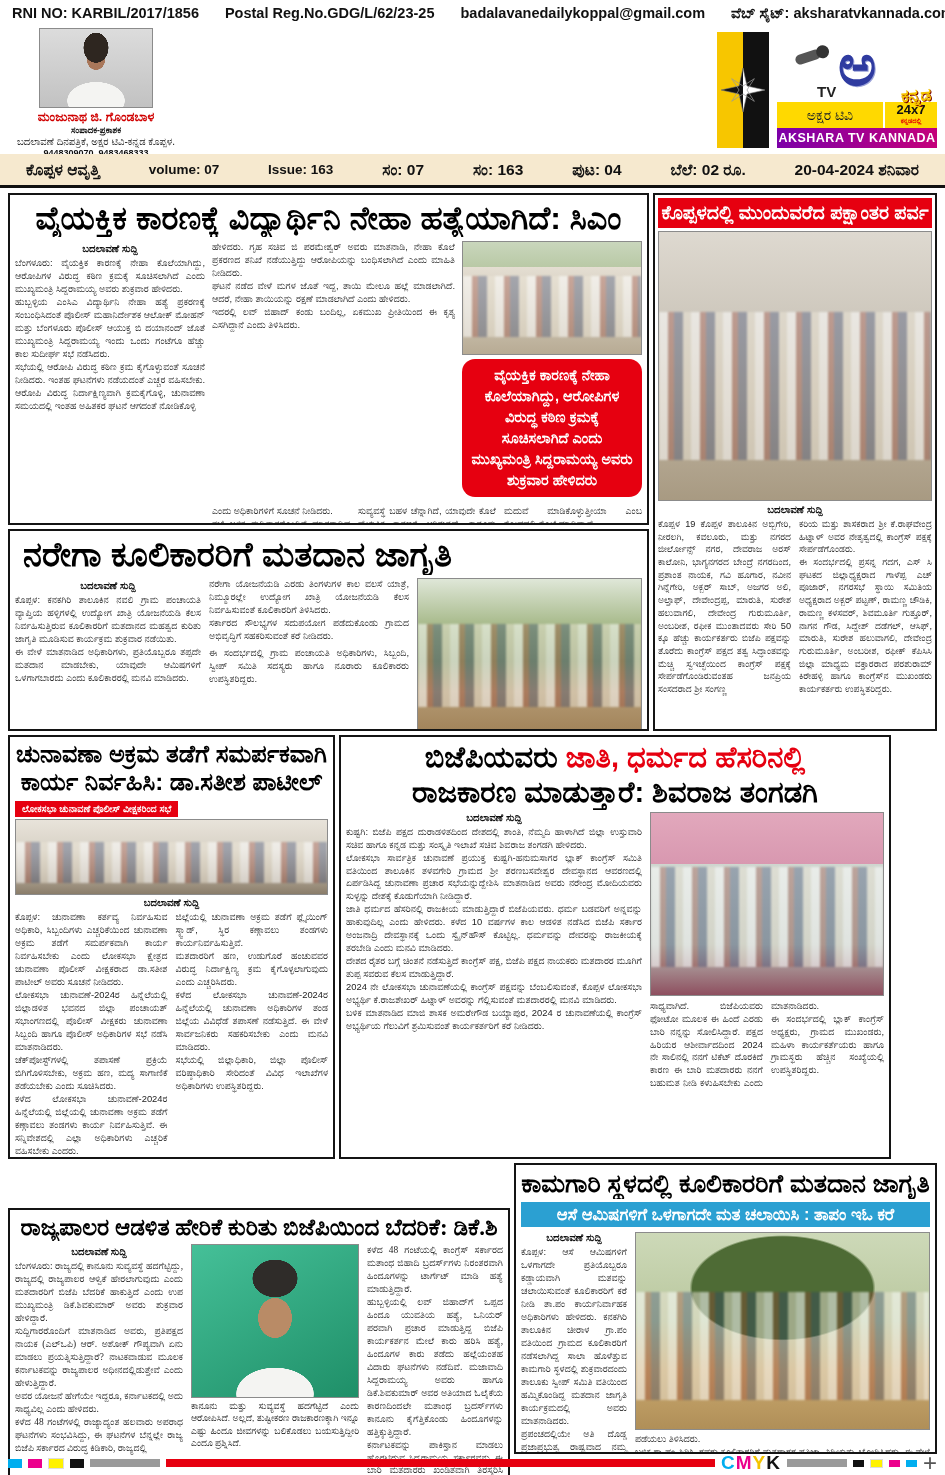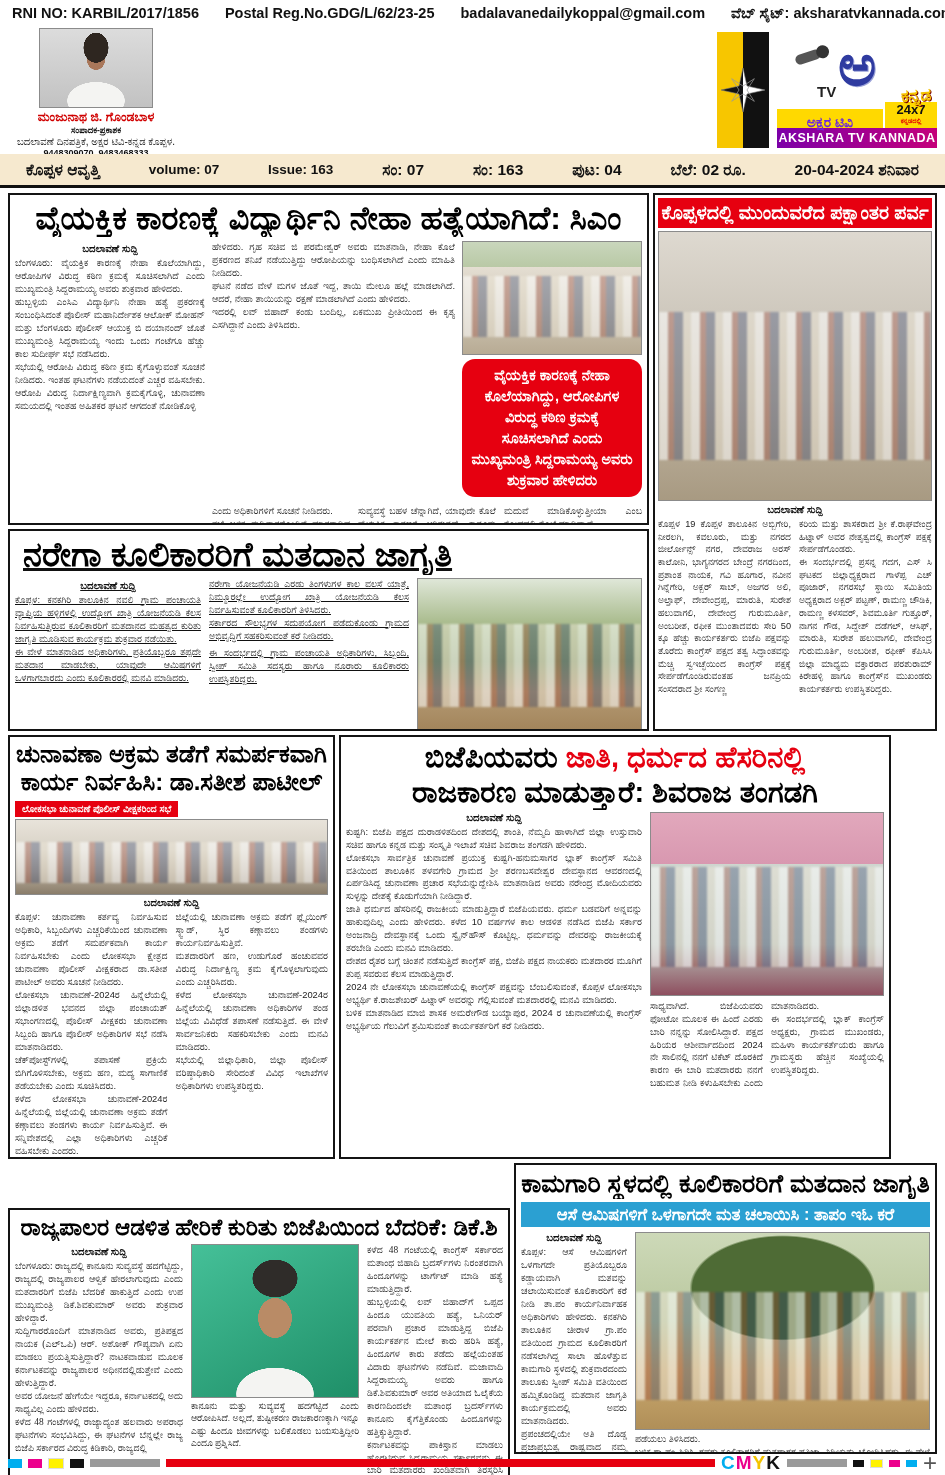--- a/index.html
+++ b/index.html
@@ -31,21 +31,21 @@
   .flag svg{position:absolute;left:50%;top:50%;transform:translate(-50%,-50%);}
   .tvlogo{position:absolute;right:8px;top:4px;width:160px;height:122px;text-align:center;}
   .tv-mark{position:relative;height:72px;}
   .tv-a{font-size:58px;font-weight:bold;color:#2f3ba0;line-height:70px;text-shadow:1px 1px 0 #9aa2d8;}
   .tv-mic{position:absolute;left:18px;top:22px;width:26px;height:10px;background:#555;border-radius:5px;transform:rotate(-18deg);}
   .tv-mic::after{content:"";position:absolute;right:-9px;top:-2px;width:13px;height:13px;border-radius:50%;background:#333;}
   .tv-tv{position:absolute;left:40px;bottom:2px;font-size:15px;font-weight:bold;color:#222;}
   .tv-script{position:absolute;right:6px;bottom:-4px;color:#f5c400;font-weight:bold;font-size:17px;
              text-shadow:1px 1px 0 #7a0000;transform:rotate(-4deg);}
   .tv-row{display:flex;height:26px;}
-  .tv-name{flex:1;background:#ffd900;color:#6d28d9;font-weight:bold;font-size:14px;line-height:26px;margin-top:7px;}
+  .tv-name{flex:1;background:#ffd900;color:#0f172a;font-weight:normal;font-size:14px;line-height:26px;}
   .tv-247{width:52px;background:#ffd900;border-left:2px solid #fff;color:#111;font-weight:bold;font-size:13px;line-height:14px;padding-top:1px;}
   .tv-247 .sub{display:block;font-size:6.5px;color:#e10000;font-weight:bold;line-height:8px;}
   .tv-strip{height:20px;background:linear-gradient(90deg,#7c00a8,#c4007a);color:#fff;font-weight:bold;
             font-size:12.5px;line-height:20px;letter-spacing:.5px;}
   
   .infobar{position:absolute;top:154px;left:0;right:0;height:31px;background:#f6e9cf;
            border-bottom:3px solid #111;display:flex;align-items:center;justify-content:space-between;
            padding:0 26px;font-weight:bold;font-size:15.5px;white-space:nowrap;}
   
   .box{position:absolute;border:2px solid #141414;background:#fff;padding:3px 5px;overflow:hidden;box-sizing:border-box;}
@@ -208,21 +208,21 @@
     <div class="redbar" style="font-size:19px;padding:4px 2px;white-space:nowrap;overflow:hidden;">ಕೊಪ್ಪಳದಲ್ಲಿ ಮುಂದುವರೆದ ಪಕ್ಷಾಂತರ ಪರ್ವ</div>
     <div class="photo phB crowd gB-photo"></div>
     <div class="by">ಬದಲಾವಣೆ ಸುದ್ದಿ</div>
     <div class="gB-cols">
       <div class="bt">ಕೊಪ್ಪಳ 19 ಕೊಪ್ಪಳ ತಾಲೂಕಿನ ಅಬ್ಬಿಗೇರಿ, ನೀರಲಗಿ, ಕವಲೂರು, ಮತ್ತು ನಗರದ ಜೀರ್ಲೋನ್ಸ್ ನಗರ, ದೇವರಾಜ ಅರಸ್ ಕಾಲೋನಿ, ಭಾಗ್ಯನಗರದ ಬೇಂದ್ರೆ ನಗರದಿಂದ, ಪ್ರಶಾಂತ ನಾಯಕ, ಗವಿ ಹೂಗಾರ, ನವೀನ ಗಿನ್ನೆಗೇರಿ, ಅಕ್ಬರ್ ಸಾಬ್, ಅಜಗರ ಅಲಿ, ಅಲ್ತಾಫ್, ದೇವೇಂದ್ರಪ್ಪ, ಮಾರುತಿ, ಸುರೇಶ ಹಲುವಾಗಲಿ, ದೇವೇಂದ್ರ ಗುರುಮೂರ್ತಿ, ಅಂಬರೀಶ, ರಫೀಕ ಮುಂತಾದವರು ಸೇರಿ 50 ಕ್ಕೂ ಹೆಚ್ಚು ಕಾರ್ಯಕರ್ತರು ಬಿಜೆಪಿ ಪಕ್ಷವನ್ನು ತೊರೆದು ಕಾಂಗ್ರೆಸ್ ಪಕ್ಷದ ತತ್ವ ಸಿದ್ಧಾಂತವನ್ನು ಮೆಚ್ಚಿ ಸ್ವಇಚ್ಛೆಯಿಂದ ಕಾಂಗ್ರೆಸ್ ಪಕ್ಷಕ್ಕೆ ಸೇರ್ಪಡೆಗೊಂಡಿರುವಂತಹ ಜನಪ್ರಿಯ ಸಂಸದರಾದ ಶ್ರೀ ಸಂಗಣ್ಣ</div>
       <div class="bt">ಕರಿಯ ಮತ್ತು ಶಾಸಕರಾದ ಶ್ರೀ ಕೆ.ರಾಘವೇಂದ್ರ ಹಿಟ್ನಾಳ್ ಅವರ ನೇತೃತ್ವದಲ್ಲಿ ಕಾಂಗ್ರೆಸ್ ಪಕ್ಷಕ್ಕೆ ಸೇರ್ಪಡೆಗೊಂಡರು.
 ಈ ಸಂದರ್ಭದಲ್ಲಿ ಪ್ರಸನ್ನ ಗದಗ, ಎಸ್ ಸಿ ಘಟಕದ ಜಿಲ್ಲಾಧ್ಯಕ್ಷರಾದ ಗಾಳೆಪ್ಪ ಎಚ್ ಪೂಜಾರ್, ನಗರಸಭೆ ಸ್ಥಾಯಿ ಸಮಿತಿಯ ಅಧ್ಯಕ್ಷರಾದ ಅಕ್ಬರ್ ಪಟ್ಟಣ್, ರಾಮಣ್ಣ ಚೌಡಿಕಿ, ರಾಮಣ್ಣ ಕಳಸವರ್, ಶಿವಮೂರ್ತಿ ಗುತ್ತೂರ್, ನಾಗನ ಗೌಡ, ಸಿದ್ದೇಶ್ ದಡೆಗಲ್, ಆಸಿಫ್, ಮಾರುತಿ, ಸುರೇಶ ಹಲುವಾಗಲಿ, ದೇವೇಂದ್ರ ಗುರುಮೂರ್ತಿ, ಅಂಬರೀಶ, ರಫೀಕ್ ಕೆಪಿಸಿಸಿ ಜಿಲ್ಲಾ ಮಾಧ್ಯಮ ವಕ್ತಾರರಾದ ಪರಶುರಾಮ್ ಕಿರೇಹಳ್ಳಿ ಹಾಗೂ ಕಾಂಗ್ರೆಸ್‌ನ ಮುಖಂಡರು ಕಾರ್ಯಕರ್ತರು ಉಪಸ್ಥಿತರಿದ್ದರು.</div>
     </div>
   </div>
 
-  <div class="box" style="left:8px;top:529px;width:641px;height:202px;text-decoration:underline;">
+  <div class="box" style="left:8px;top:529px;width:641px;height:202px;">
     <div class="hl" style="font-size:34px;margin:1px 0 3px;text-align:left;padding-left:8px;">ನರೇಗಾ ಕೂಲಿಕಾರರಿಗೆ ಮತದಾನ ಜಾಗೃತಿ</div>
     <div class="gridC">
       <div>
         <div class="by">ಬದಲಾವಣೆ ಸುದ್ದಿ</div>
         <div class="bt">ಕೊಪ್ಪಳ: ಕನಕಗಿರಿ ತಾಲೂಕಿನ ನವಲಿ ಗ್ರಾಮ ಪಂಚಾಯತಿ ವ್ಯಾಪ್ತಿಯ ಹಳ್ಳಿಗಳಲ್ಲಿ ಉದ್ಯೋಗ ಖಾತ್ರಿ ಯೋಜನೆಯಡಿ ಕೆಲಸ ನಿರ್ವಹಿಸುತ್ತಿರುವ ಕೂಲಿಕಾರರಿಗೆ ಮತದಾನದ ಮಹತ್ವದ ಕುರಿತು ಜಾಗೃತಿ ಮೂಡಿಸುವ ಕಾರ್ಯಕ್ರಮ ಶುಕ್ರವಾರ ನಡೆಯಿತು.
 ಈ ವೇಳೆ ಮಾತನಾಡಿದ ಅಧಿಕಾರಿಗಳು, ಪ್ರತಿಯೊಬ್ಬರೂ ತಪ್ಪದೇ ಮತದಾನ ಮಾಡಬೇಕು, ಯಾವುದೇ ಆಮಿಷಗಳಿಗೆ ಒಳಗಾಗಬಾರದು ಎಂದು ಕೂಲಿಕಾರರಲ್ಲಿ ಮನವಿ ಮಾಡಿದರು.</div>
       </div>
       <div>
         <div class="bt">ನರೇಗಾ ಯೋಜನೆಯಡಿ ಎರಡು ತಿಂಗಳುಗಳ ಕಾಲ ವಲಸೆ ಯಾತ್ರೆ, ನಿಮ್ಮೂರಲ್ಲೇ ಉದ್ಯೋಗ ಖಾತ್ರಿ ಯೋಜನೆಯಡಿ ಕೆಲಸ ನಿರ್ವಹಿಸುವಂತೆ ಕೂಲಿಕಾರರಿಗೆ ತಿಳಿಸಿದರು.
 ಸರ್ಕಾರದ ಸೌಲಭ್ಯಗಳ ಸದುಪಯೋಗ ಪಡೆದುಕೊಂಡು ಗ್ರಾಮದ ಅಭಿವೃದ್ಧಿಗೆ ಸಹಕರಿಸುವಂತೆ ಕರೆ ನೀಡಿದರು.</div>

